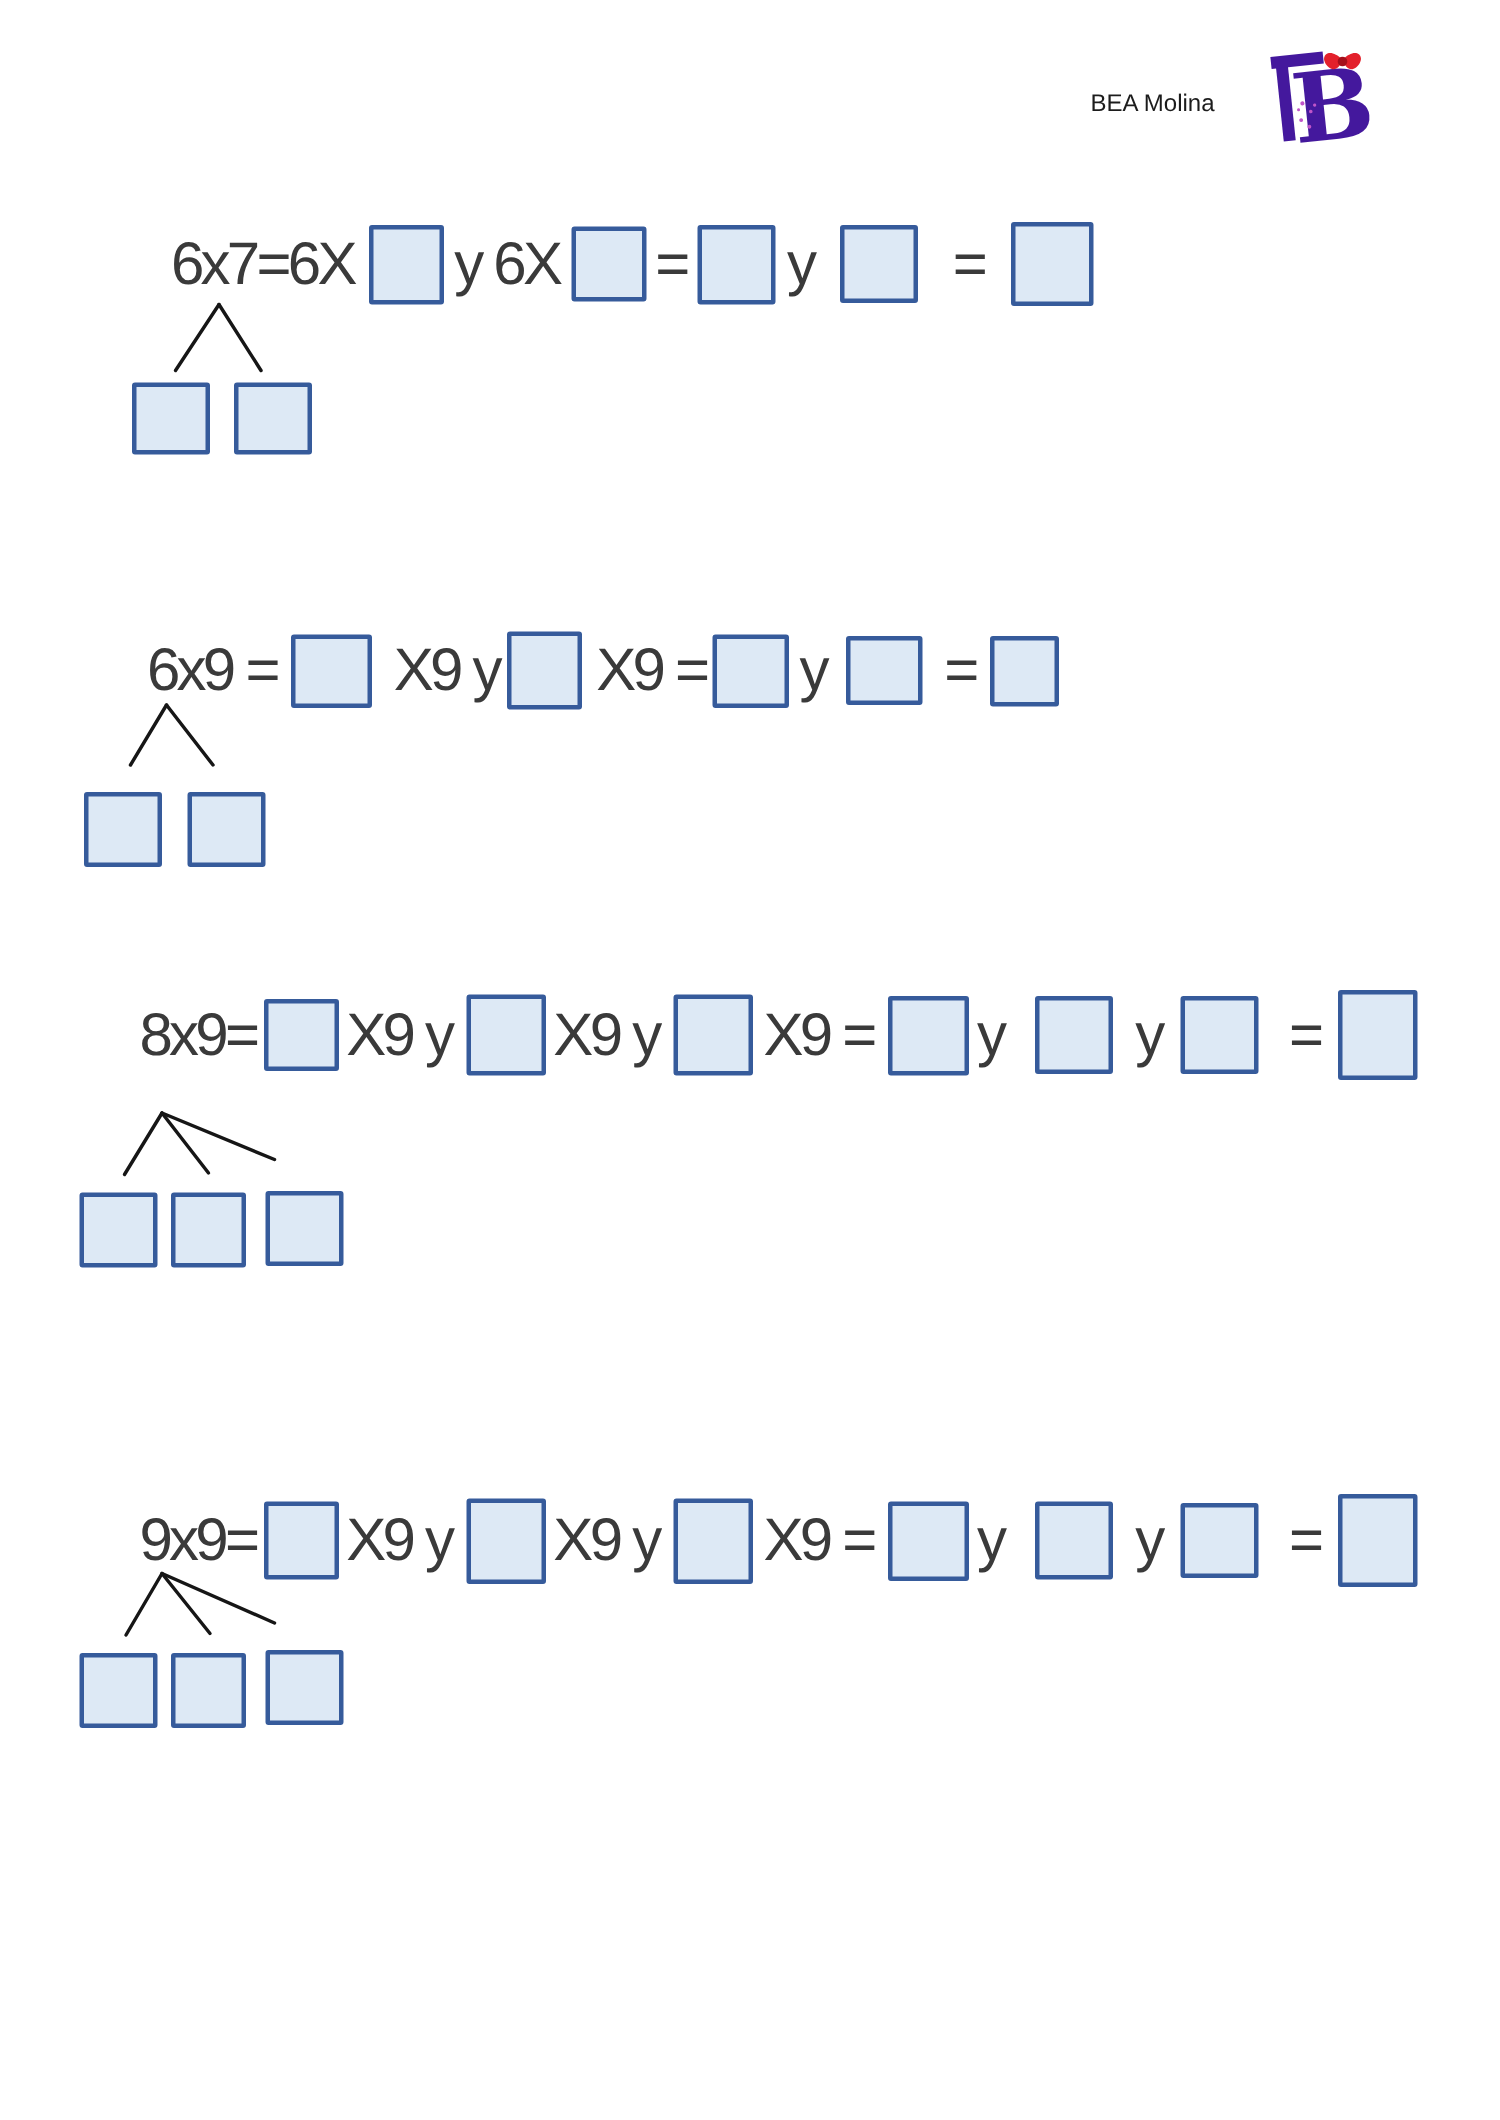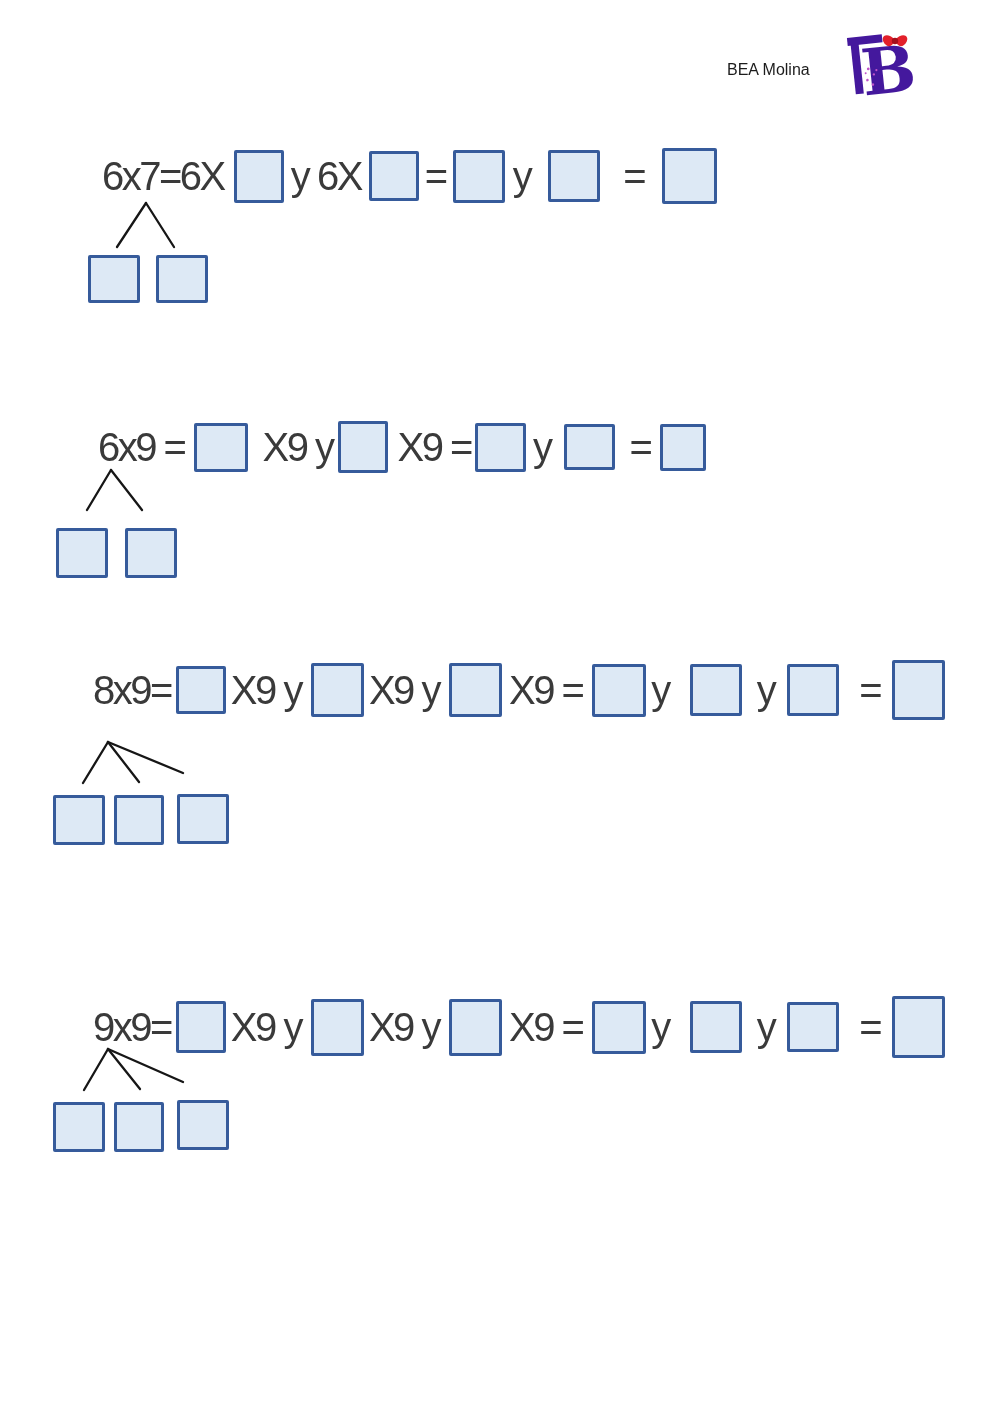--- a/index.html
+++ b/index.html
@@ -61,21 +61,21 @@
       <line x1="111" y1="470" x2="142" y2="510"></line>
       <line x1="108" y1="742" x2="83" y2="783"></line>
       <line x1="108" y1="742" x2="139" y2="782"></line>
       <line x1="108" y1="742" x2="183" y2="773"></line>
       <line x1="108" y1="1049" x2="84" y2="1090"></line>
       <line x1="108" y1="1049" x2="140" y2="1089"></line>
       <line x1="108" y1="1049" x2="183" y2="1082"></line>
     </svg>
 
 <div class="eq-row" style="top: 147px; left: 98px; height: 58px;">
-      <span class="eq-text" style="margin-left: 4px;">6x7=6X</span>
+      <span class="eq-text" style="margin-left: 16px;">6x7=6X</span>
       <div class="abox" style="width: 50px; height: 53px; margin-left: 10px;"></div>
       <span class="eq-text" style="margin-left: 7px;">y 6X</span>
       <div class="abox" style="width: 50px; height: 50px; margin-left: 8px;"></div>
       <span class="eq-text" style="margin-left: 6px;">=</span>
       <div class="abox" style="width: 52px; height: 53px; margin-left: 7px;"></div>
       <span class="eq-text" style="margin-left: 8px;">y</span>
       <div class="abox" style="width: 52px; height: 52px; margin-left: 18px;"></div>
       <span class="eq-text" style="margin-left: 23px;">=</span>
       <div class="abox" style="width: 55px; height: 56px; margin-left: 18px;"></div>
     </div>

